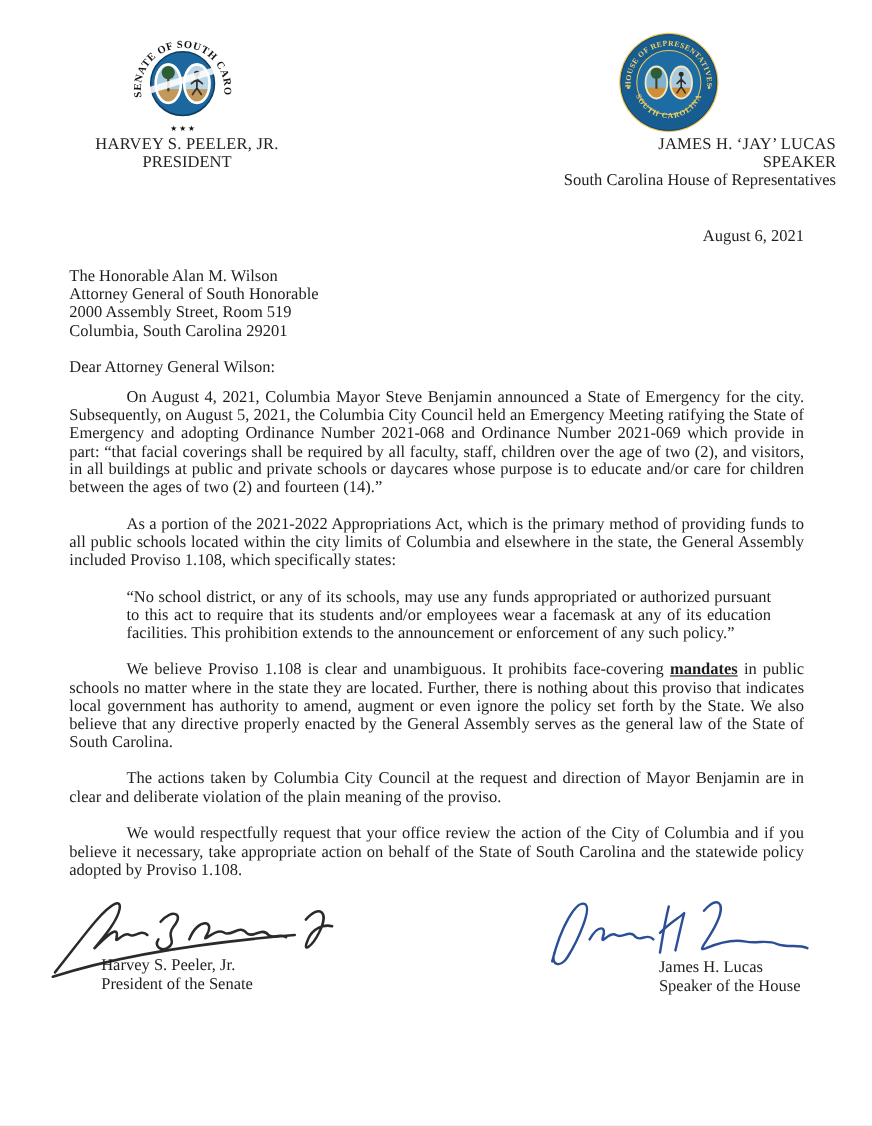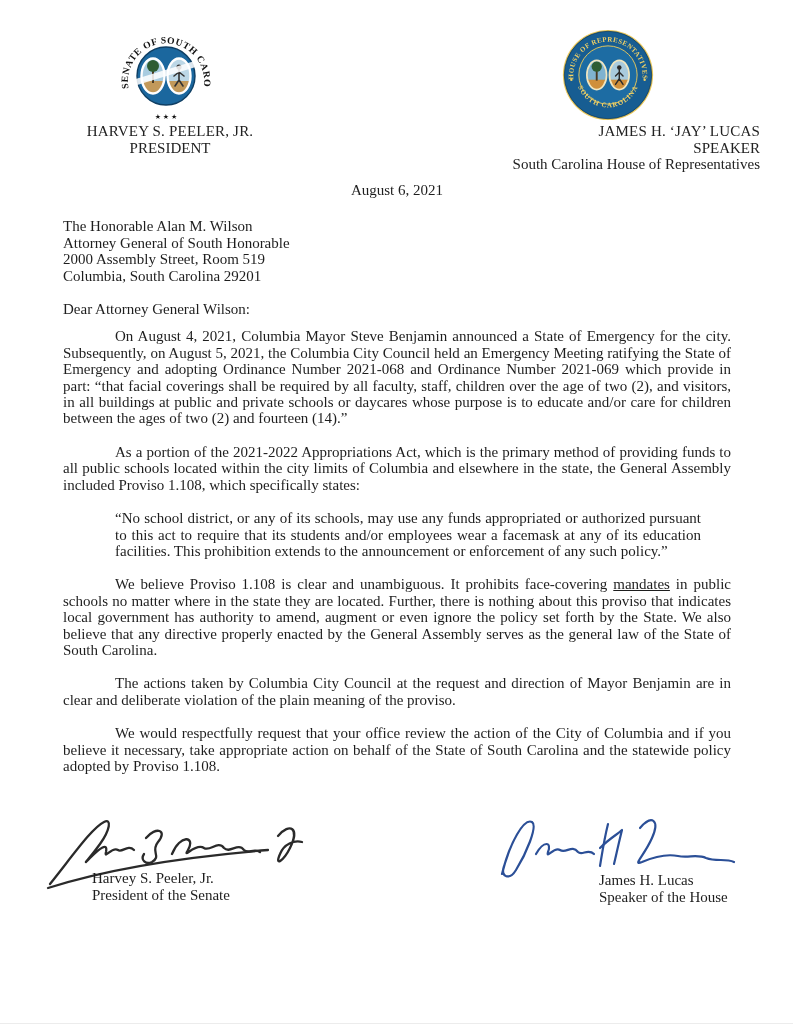--- a/index.html
+++ b/index.html
@@ -30,33 +30,33 @@
   .header-right { left: 445px; top: 123px; width: 315px; text-align: right; }
   .header-block .hname { letter-spacing: 0.2px; }
   
   .letter {
     position: absolute;
     left: 63px; top: 182px; width: 668px;
     font-size: 15px;
     line-height: 16.4px;
     color: #1e1e1e;
   }
-  .date-line { text-align: center; margin-bottom: 20px; }
+  .date-line { text-align: right; margin-bottom: 20px; margin-top: 25px; }
   .recipient { margin-bottom: 17px; }
   .salutation { margin-bottom: 11px; }
   .para {
     text-align: justify;
     text-indent: 52px;
     margin-bottom: 17px;
   }
   .blockquote {
     text-align: justify;
     margin: 0 30px 17px 52px;
   }
-  .bold-underline { font-weight: normal; text-decoration: underline; }
+  .bold-underline { font-weight: bold; text-decoration: underline; }
   .closing { text-indent: 305px; margin-bottom: 0; }
   
   .sig-svg { position: absolute; }
   .sig-left-svg  { left: 46px;  top: 810px; width: 270px; height: 82px; }
   .sig-right-svg { left: 488px; top: 808px; width: 250px; height: 80px; }
   .sig-caption {
     position: absolute;
     font-size: 15px;
     line-height: 17px;
     color: #1e1e1e;

